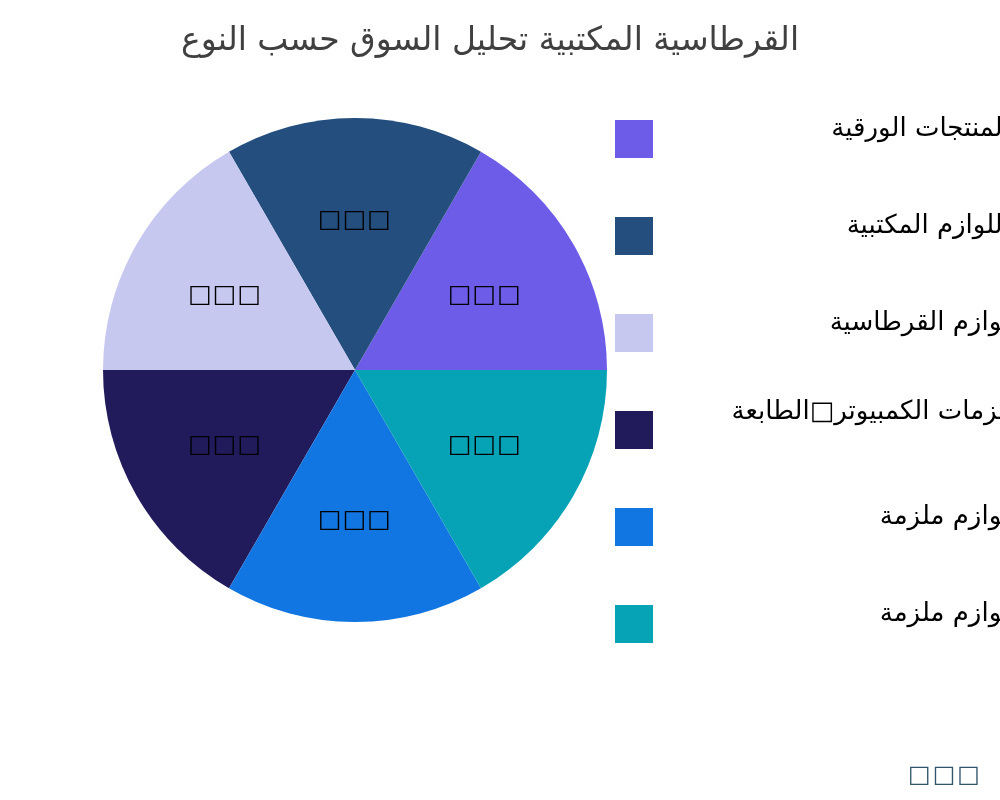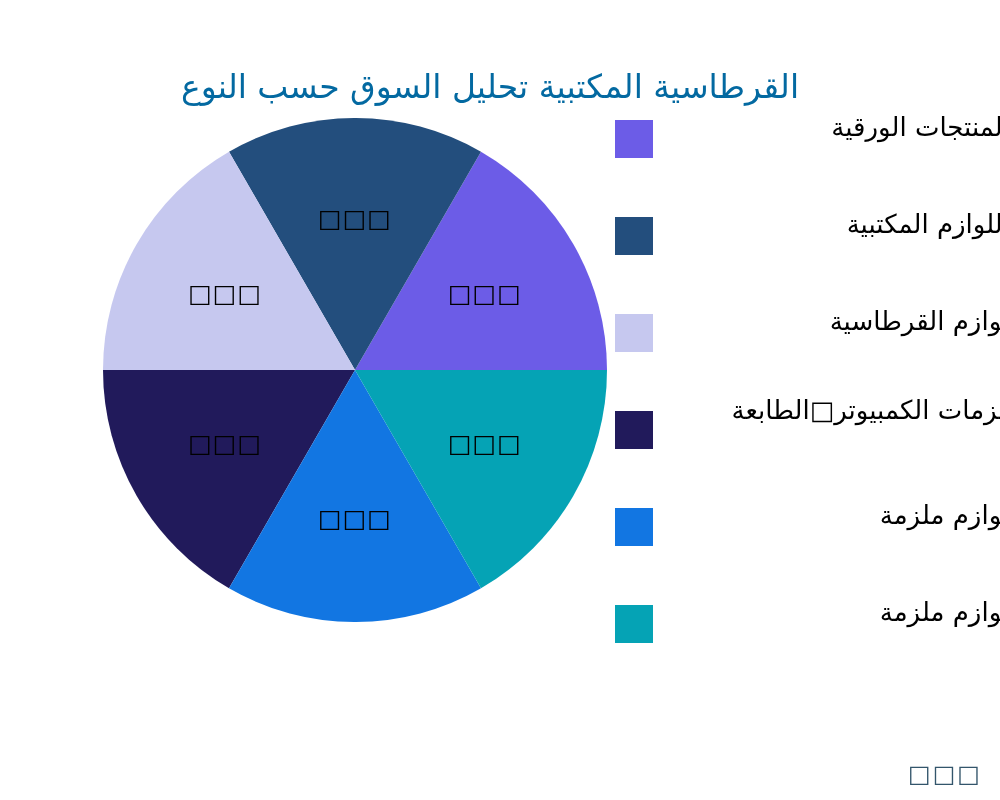--- a/index.html
+++ b/index.html
@@ -29,24 +29,23 @@
     position: absolute;
     left: 0px;
     top: 18px;
     width: 980px;
     text-align: center;
     direction: rtl;
     unicode-bidi: bidi-override;
     font-family: "DejaVu Sans", sans-serif;
     font-size: 33px;
     font-weight: 400;
-    color: #0369a1;
+    color: #404040;
     line-height: 1.25;
     white-space: nowrap;
-    margin-top: 48px;
   }
 
   
   #pie-wrap {
     position: absolute;
     left: 103px;
     top: 118px;
     width: 504px;
     height: 504px;
   }

